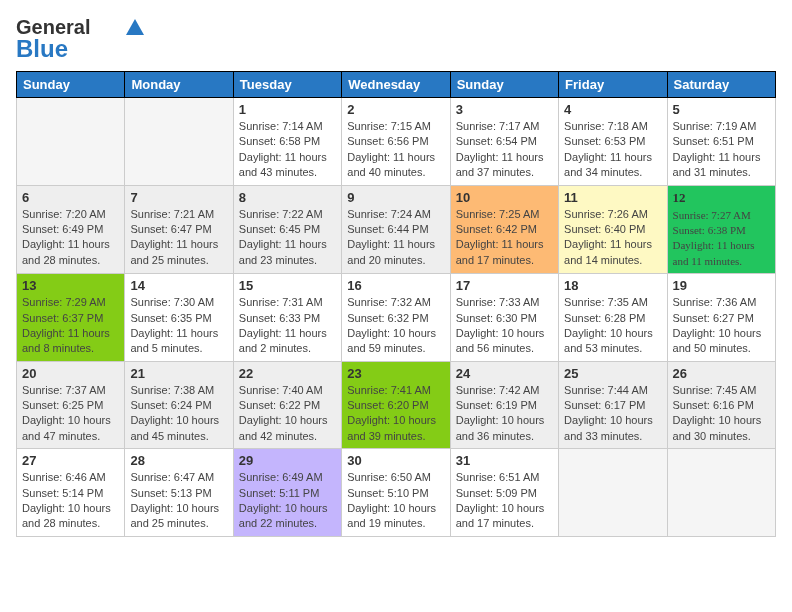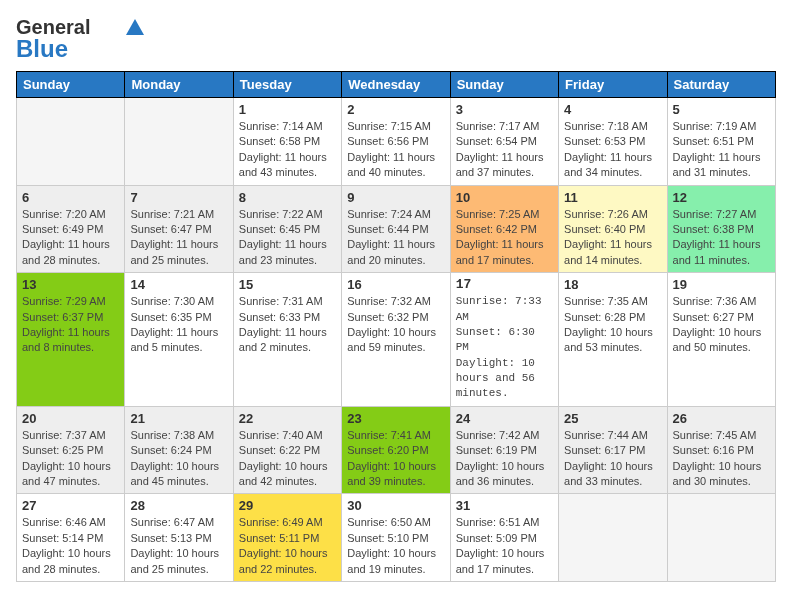--- a/index.html
+++ b/index.html
@@ -149,21 +149,21 @@
           <div class="day-info">Sunrise: 7:24 AM<br>Sunset: 6:44 PM<br>Daylight: 11 hours and 20 minutes.</div>
         </td>
         <td style="background-color: #fdba74;">
           <span class="day-num">10</span>
           <div class="day-info">Sunrise: 7:25 AM<br>Sunset: 6:42 PM<br>Daylight: 11 hours and 17 minutes.</div>
         </td>
         <td style="background-color: #fef9c3;">
           <span class="day-num">11</span>
           <div class="day-info">Sunrise: 7:26 AM<br>Sunset: 6:40 PM<br>Daylight: 11 hours and 14 minutes.</div>
         </td>
-        <td style="background-color: #86efac;">
+        <td style="background-color: #22c55e; font-family: Liberation Serif, serif;">
           <span class="day-num">12</span>
           <div class="day-info">Sunrise: 7:27 AM<br>Sunset: 6:38 PM<br>Daylight: 11 hours and 11 minutes.</div>
         </td>
       </tr>
       <tr>
         <td style="background-color: #84cc16;">
           <span class="day-num">13</span>
           <div class="day-info">Sunrise: 7:29 AM<br>Sunset: 6:37 PM<br>Daylight: 11 hours and 8 minutes.</div>
         </td>
         <td style="background-color: rgb(255, 255, 255);">
@@ -171,21 +171,21 @@
           <div class="day-info">Sunrise: 7:30 AM<br>Sunset: 6:35 PM<br>Daylight: 11 hours and 5 minutes.</div>
         </td>
         <td style="background-color: rgb(255, 255, 255);">
           <span class="day-num">15</span>
           <div class="day-info">Sunrise: 7:31 AM<br>Sunset: 6:33 PM<br>Daylight: 11 hours and 2 minutes.</div>
         </td>
         <td style="background-color: rgb(255, 255, 255);">
           <span class="day-num">16</span>
           <div class="day-info">Sunrise: 7:32 AM<br>Sunset: 6:32 PM<br>Daylight: 10 hours and 59 minutes.</div>
         </td>
-        <td style="background-color: rgb(255, 255, 255); font-family: Liberation Mono, monospace;">
+        <td style="background-color: rgb(255, 255, 255);">
           <span class="day-num">17</span>
           <div class="day-info">Sunrise: 7:33 AM<br>Sunset: 6:30 PM<br>Daylight: 10 hours and 56 minutes.</div>
         </td>
         <td style="background-color: rgb(255, 255, 255);">
           <span class="day-num">18</span>
           <div class="day-info">Sunrise: 7:35 AM<br>Sunset: 6:28 PM<br>Daylight: 10 hours and 53 minutes.</div>
         </td>
         <td style="background-color: rgb(255, 255, 255);">
           <span class="day-num">19</span>
           <div class="day-info">Sunrise: 7:36 AM<br>Sunset: 6:27 PM<br>Daylight: 10 hours and 50 minutes.</div>
@@ -223,21 +223,21 @@
       </tr>
       <tr>
         <td style="background-color: rgb(255, 255, 255);">
           <span class="day-num">27</span>
           <div class="day-info">Sunrise: 6:46 AM<br>Sunset: 5:14 PM<br>Daylight: 10 hours and 28 minutes.</div>
         </td>
         <td style="background-color: rgb(255, 255, 255);">
           <span class="day-num">28</span>
           <div class="day-info">Sunrise: 6:47 AM<br>Sunset: 5:13 PM<br>Daylight: 10 hours and 25 minutes.</div>
         </td>
-        <td style="background-color: #fde047; margin-top: 20px;">
+        <td style="background-color: #c4b5fd; margin-top: 20px;">
           <span class="day-num">29</span>
           <div class="day-info">Sunrise: 6:49 AM<br>Sunset: 5:11 PM<br>Daylight: 10 hours and 22 minutes.</div>
         </td>
         <td style="background-color: rgb(255, 255, 255);">
           <span class="day-num">30</span>
           <div class="day-info">Sunrise: 6:50 AM<br>Sunset: 5:10 PM<br>Daylight: 10 hours and 19 minutes.</div>
         </td>
         <td style="background-color: rgb(255, 255, 255);">
           <span class="day-num">31</span>
           <div class="day-info">Sunrise: 6:51 AM<br>Sunset: 5:09 PM<br>Daylight: 10 hours and 17 minutes.</div>

